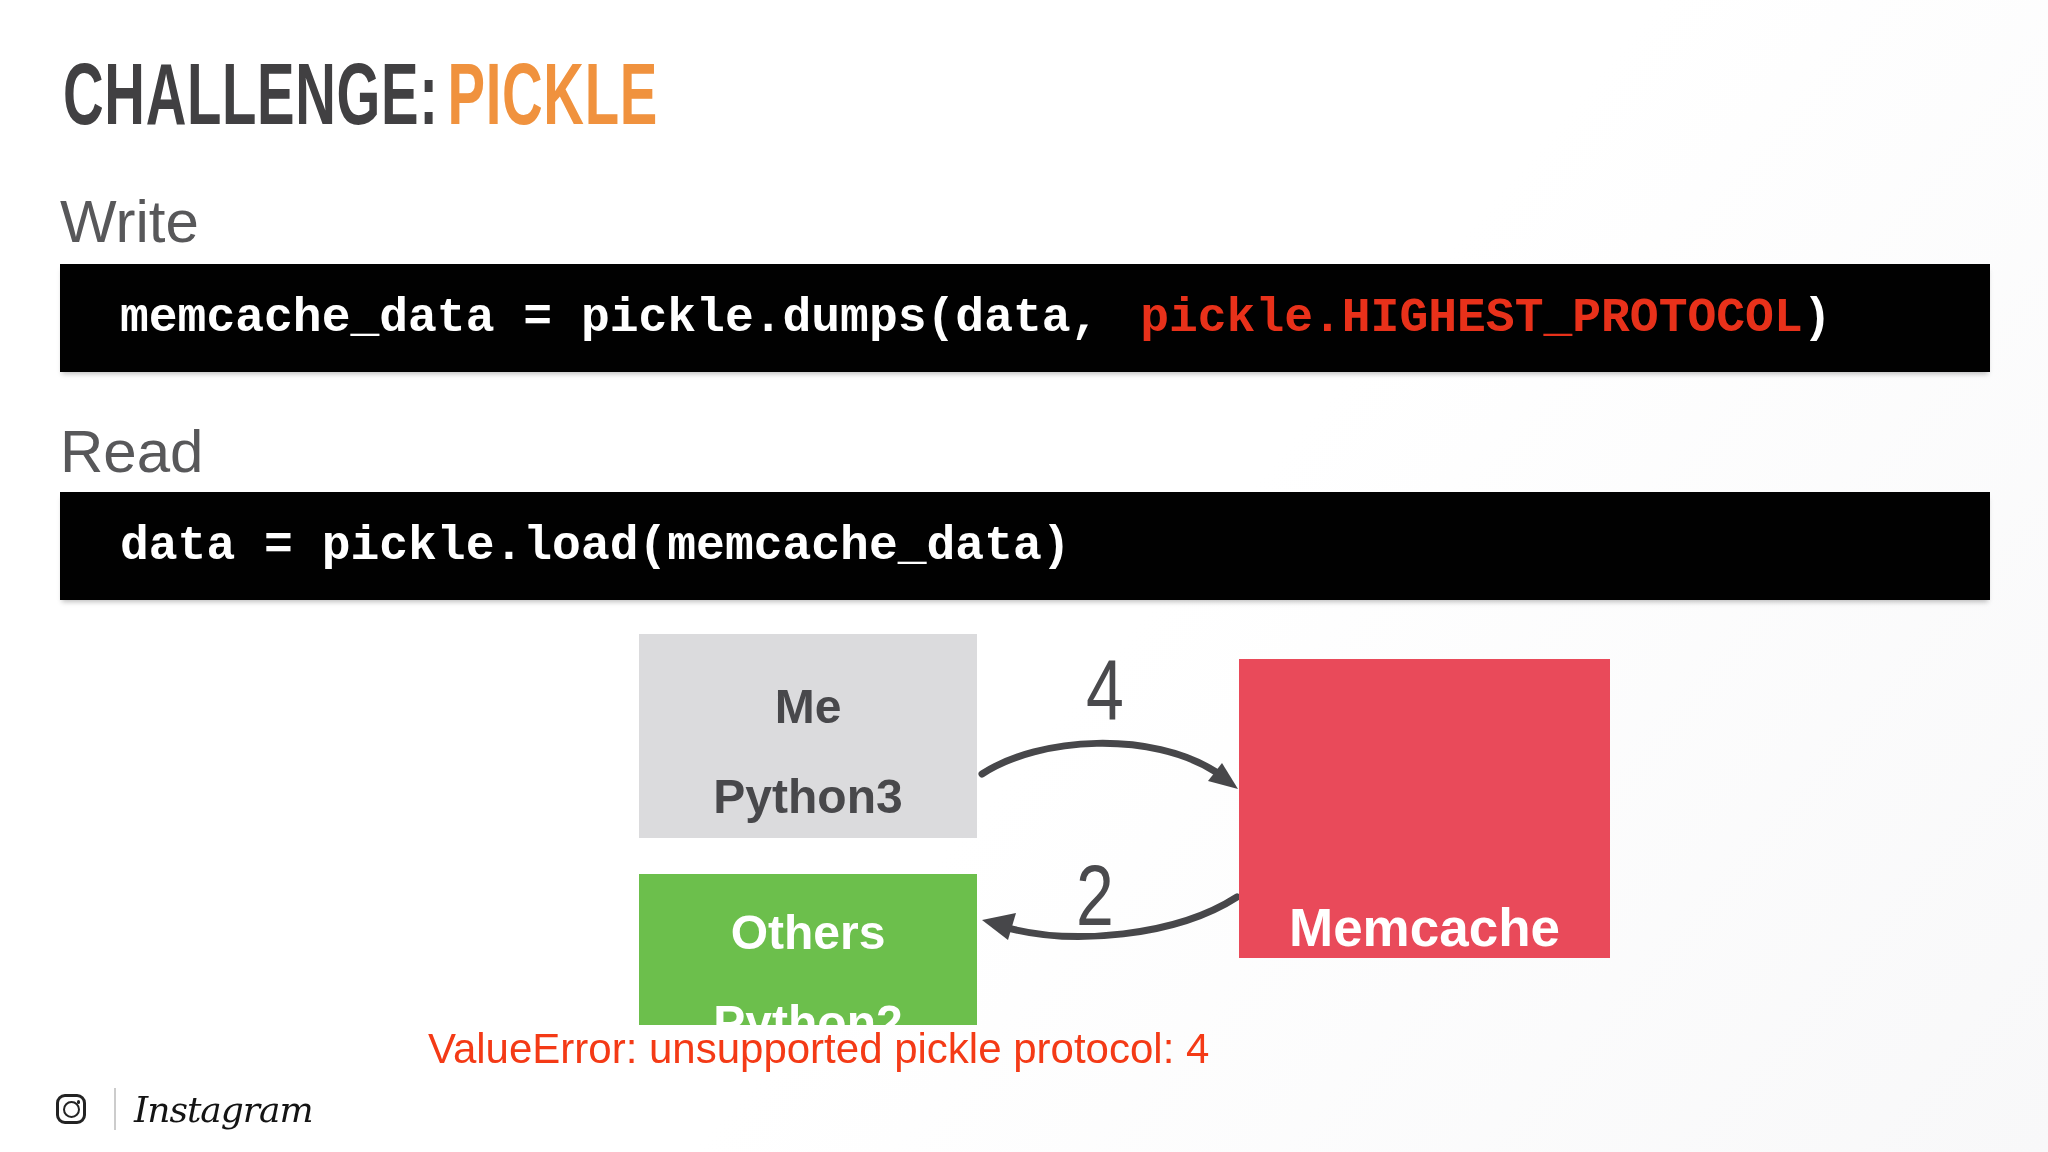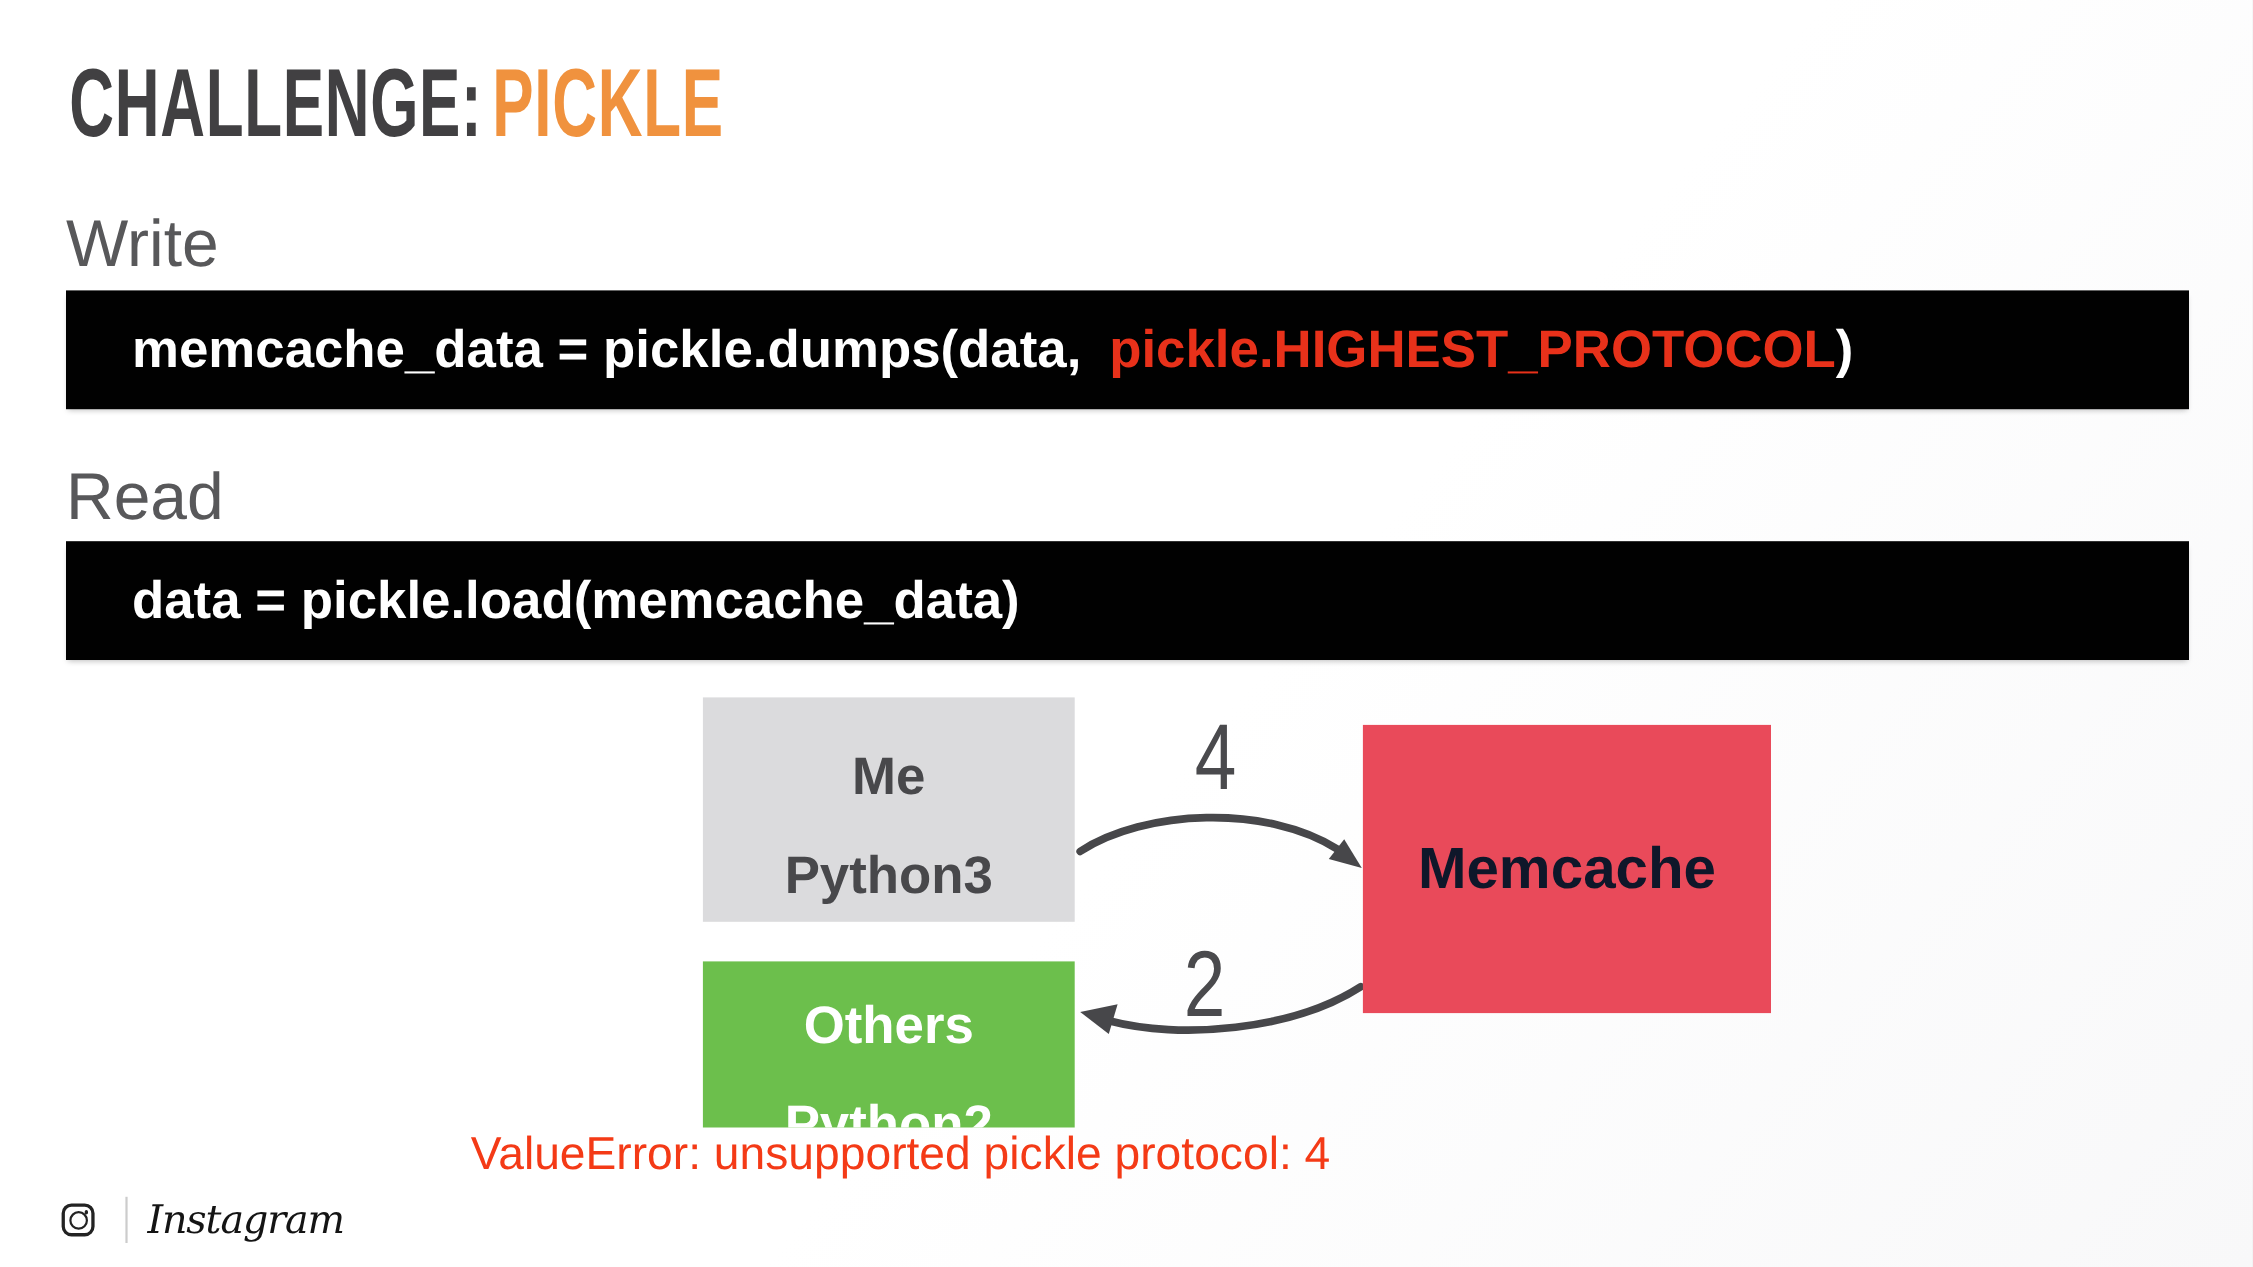--- a/index.html
+++ b/index.html
@@ -44,21 +44,21 @@
   .code-block {
     position: absolute;
     left: 60px;
     width: 1930px;
     height: 108px;
     background: #010101;
     display: flex;
     align-items: center;
     padding-left: 60px;
     box-sizing: border-box;
-    font-family: Liberation Sans, sans-serif;
+    font-family: Liberation Mono, monospace;
     font-weight: 700;
     font-size: 48px;
     color: #ffffff;
     white-space: pre;
     box-shadow: 0 4px 5px -2px rgba(0,0,0,0.25);
   }
   .code-write { top: 264px; }
   .code-read  { top: 492px; }
   .code-hl { color: #e8311a; margin-left: 12px; }
 
@@ -76,23 +76,23 @@
   .node-me {
     left: 639px; top: 634px; width: 338px; height: 204px;
     background: #dbdbdd; color: #48484b; padding-top: 28px;
   }
   .node-others {
     left: 639px; top: 874px; width: 338px; height: 151px;
     background: #6cbf4c; color: #ffffff; padding-top: 14px;
     overflow: hidden;
   }
   .node-memcache {
-    left: 1239px; top: 659px; width: 371px; height: 262px;
-    background: #e94a5a; color: #0f172a;
-    justify-content: center;
+    left: 1239px; top: 659px; width: 371px; height: 299px;
+    background: #e94a5a; color: #ffffff;
+    justify-content: flex-end;
   }
   .node-memcache .line { font-size: 53px; line-height: 60px; }
 
   
   .edge-label {
     position: absolute;
     font-size: 85px;
     font-weight: 400;
     color: #4a4a4d;
     line-height: 1;

